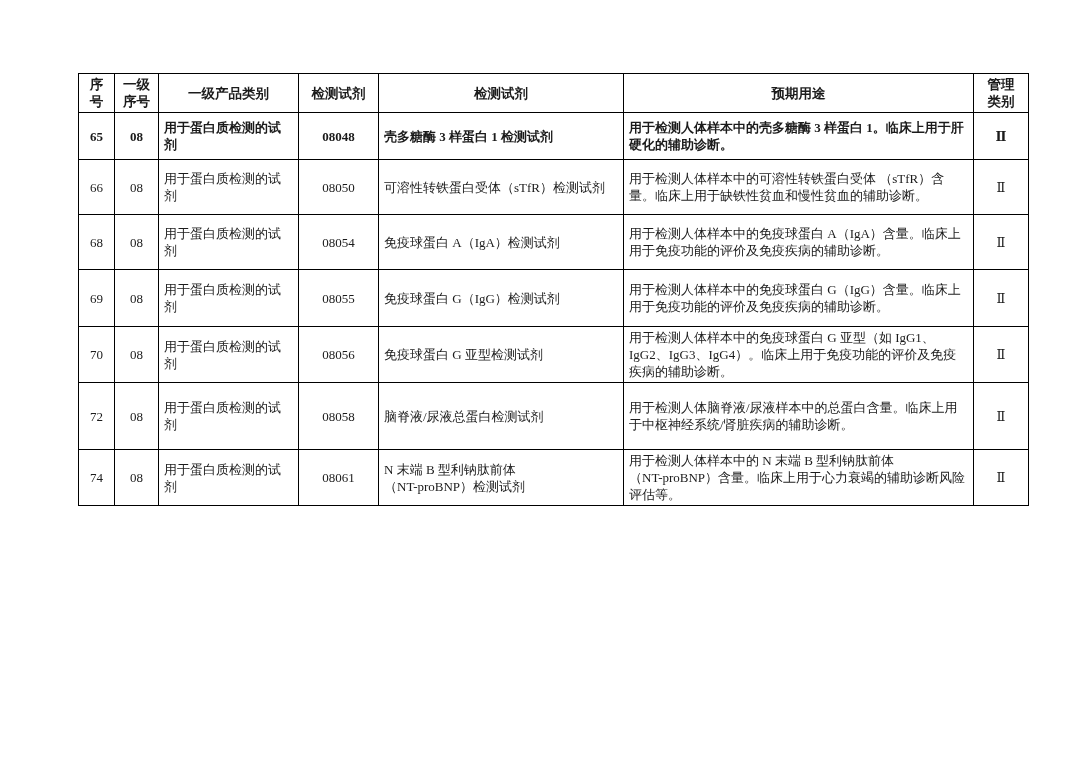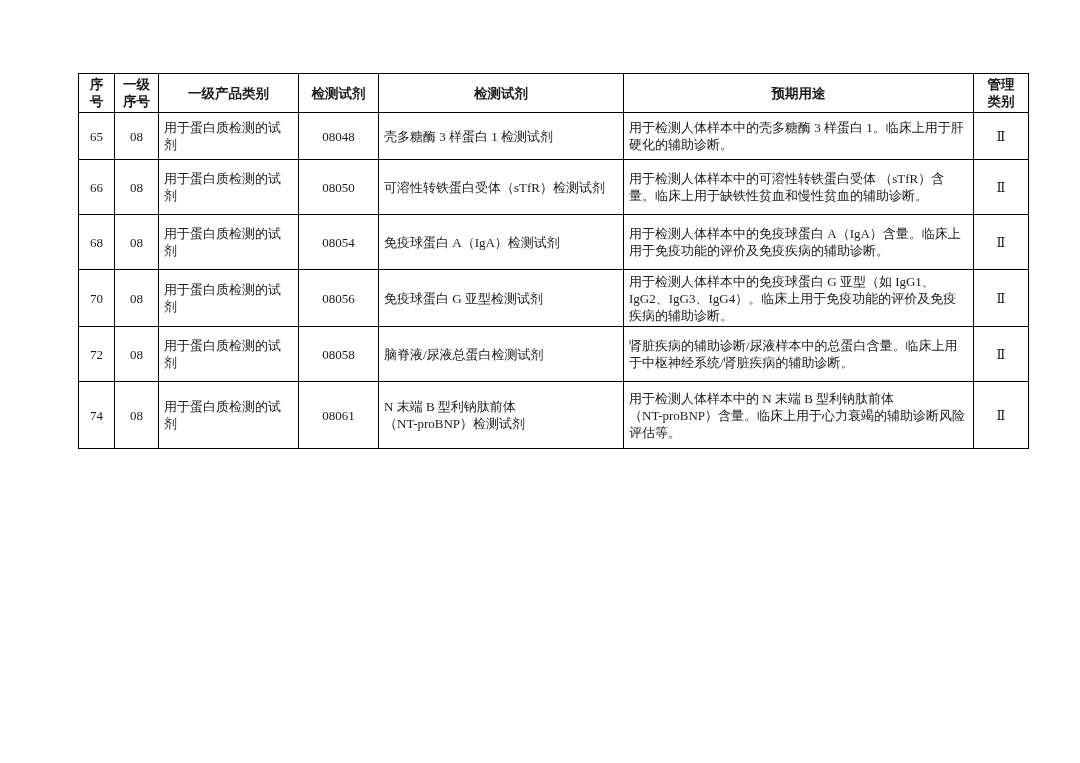--- a/index.html
+++ b/index.html
@@ -45,21 +45,21 @@
     text-align: left;
   }
   .doc-table td.col-no,
   .doc-table td.col-level1_no,
   .doc-table td.col-level2_no,
   .doc-table td.col-class {
     text-align: center;
     padding: 2px 1px;
   }
   .doc-table tbody tr { height: 55px; }
-  .doc-table tbody tr:nth-child(1) { height: 47px; }
+  .doc-table tbody tr:nth-child(1) { height: 47px; font-weight: bold; }
   .doc-table tbody tr:nth-child(4) { height: 57px; }
   .doc-table tbody tr:nth-child(6) { height: 67px; }
   .doc-table tbody tr:nth-child(8) { height: 57px; }
   .doc-table tbody tr:nth-child(10) { height: 47px; }
 </style>
 </head>
 <body>
 
 <div class="page">
   <table class="doc-table">
@@ -108,35 +108,44 @@
         <tr>
           <td class="col-no">68</td>
           <td class="col-level1_no">08</td>
           <td class="col-category">用于蛋白质检测的试剂</td>
           <td class="col-level2_no">08054</td>
           <td class="col-name">免疫球蛋白 A（IgA）检测试剂</td>
           <td class="col-intended_use">用于检测人体样本中的免疫球蛋白 A（IgA）含量。临床上用于免疫功能的评价及免疫疾病的辅助诊断。</td>
           <td class="col-class">Ⅱ</td>
         </tr>
         <tr>
+          <td class="col-no">69</td>
+          <td class="col-level1_no">08</td>
+          <td class="col-category">用于蛋白质检测的试剂</td>
+          <td class="col-level2_no">08055</td>
+          <td class="col-name">免疫球蛋白 G（IgG）检测试剂</td>
+          <td class="col-intended_use">用于检测人体样本中的免疫球蛋白 G（IgG）含量。临床上用于免疫功能的评价及免疫疾病的辅助诊断。</td>
+          <td class="col-class">Ⅱ</td>
+        </tr>
+        <tr>
           <td class="col-no">70</td>
           <td class="col-level1_no">08</td>
           <td class="col-category">用于蛋白质检测的试剂</td>
           <td class="col-level2_no">08056</td>
           <td class="col-name">免疫球蛋白 G 亚型检测试剂</td>
           <td class="col-intended_use">用于检测人体样本中的免疫球蛋白 G 亚型（如 IgG1、IgG2、IgG3、IgG4）。临床上用于免疫功能的评价及免疫疾病的辅助诊断。</td>
           <td class="col-class">Ⅱ</td>
         </tr>
         <tr>
           <td class="col-no">72</td>
           <td class="col-level1_no">08</td>
           <td class="col-category">用于蛋白质检测的试剂</td>
           <td class="col-level2_no">08058</td>
           <td class="col-name">脑脊液/尿液总蛋白检测试剂</td>
-          <td class="col-intended_use">肾脏疾病的辅助诊断/尿液样本中的总蛋白含量。临床上用于中枢神经系统/肾脏疾病的辅助诊断。</td>
+          <td class="col-intended_use">用于检测人体脑脊液/尿液样本中的总蛋白含量。临床上用于中枢神经系统/肾脏疾病的辅助诊断。</td>
           <td class="col-class">Ⅱ</td>
         </tr>
         <tr>
           <td class="col-no">74</td>
           <td class="col-level1_no">08</td>
           <td class="col-category">用于蛋白质检测的试剂</td>
           <td class="col-level2_no">08061</td>
           <td class="col-name">N 末端 B 型利钠肽前体
 （NT-proBNP）检测试剂</td>
           <td class="col-intended_use">用于检测人体样本中的 N 末端 B 型利钠肽前体

